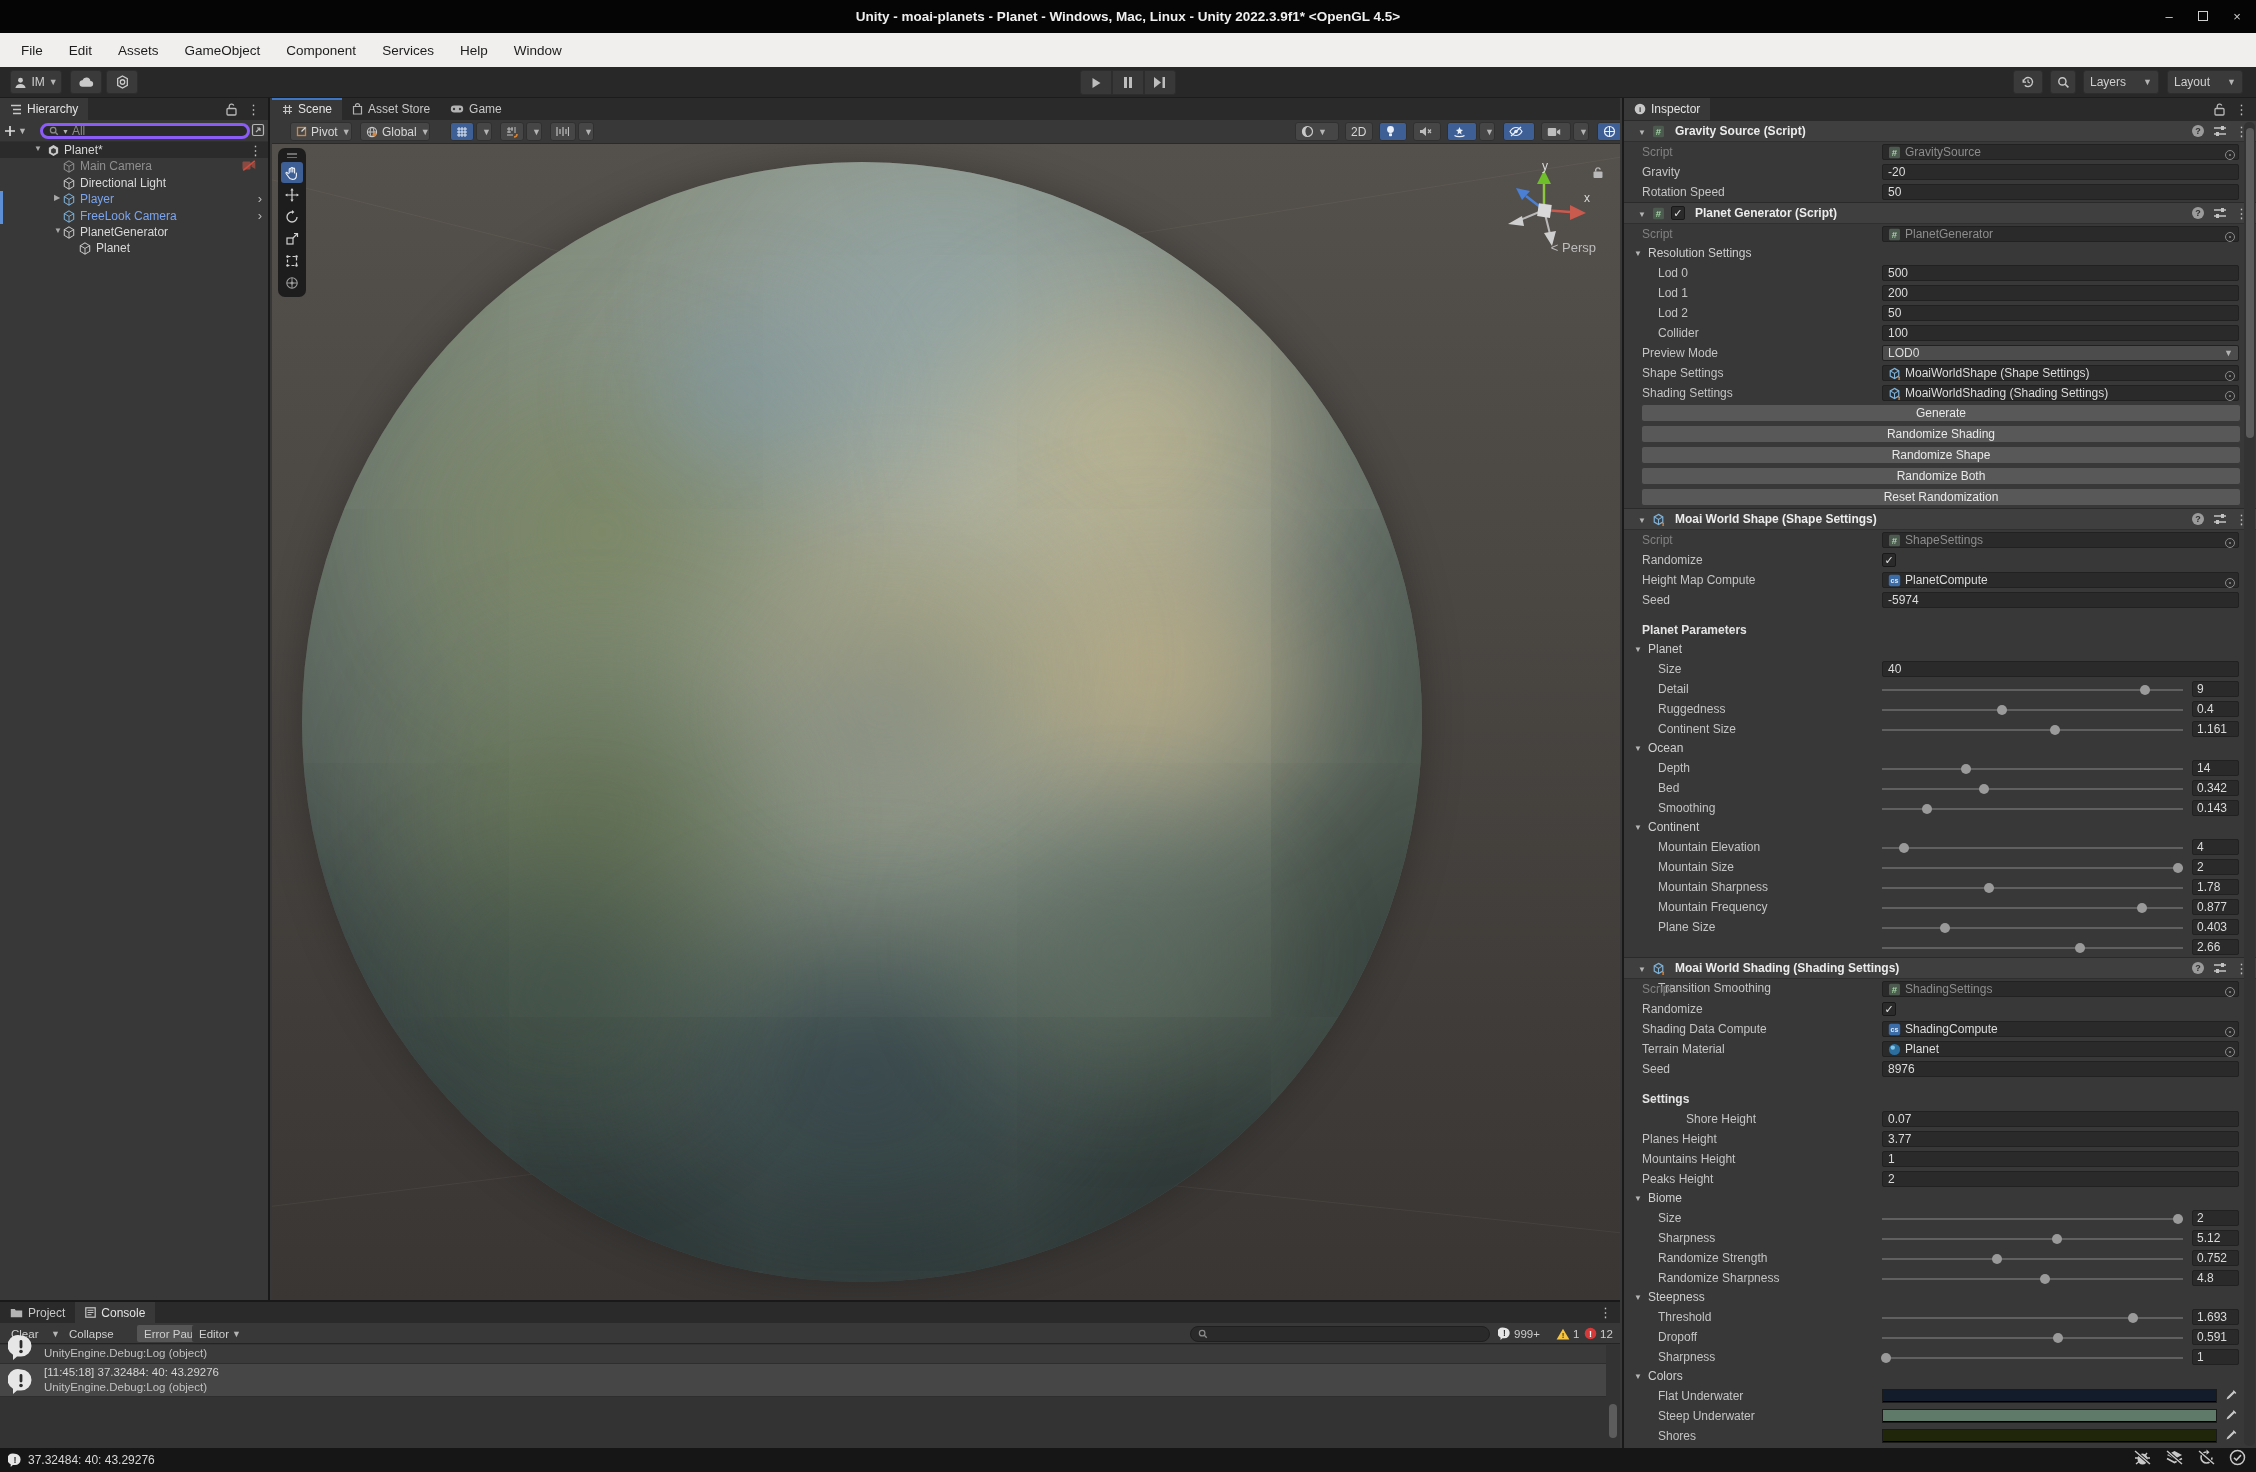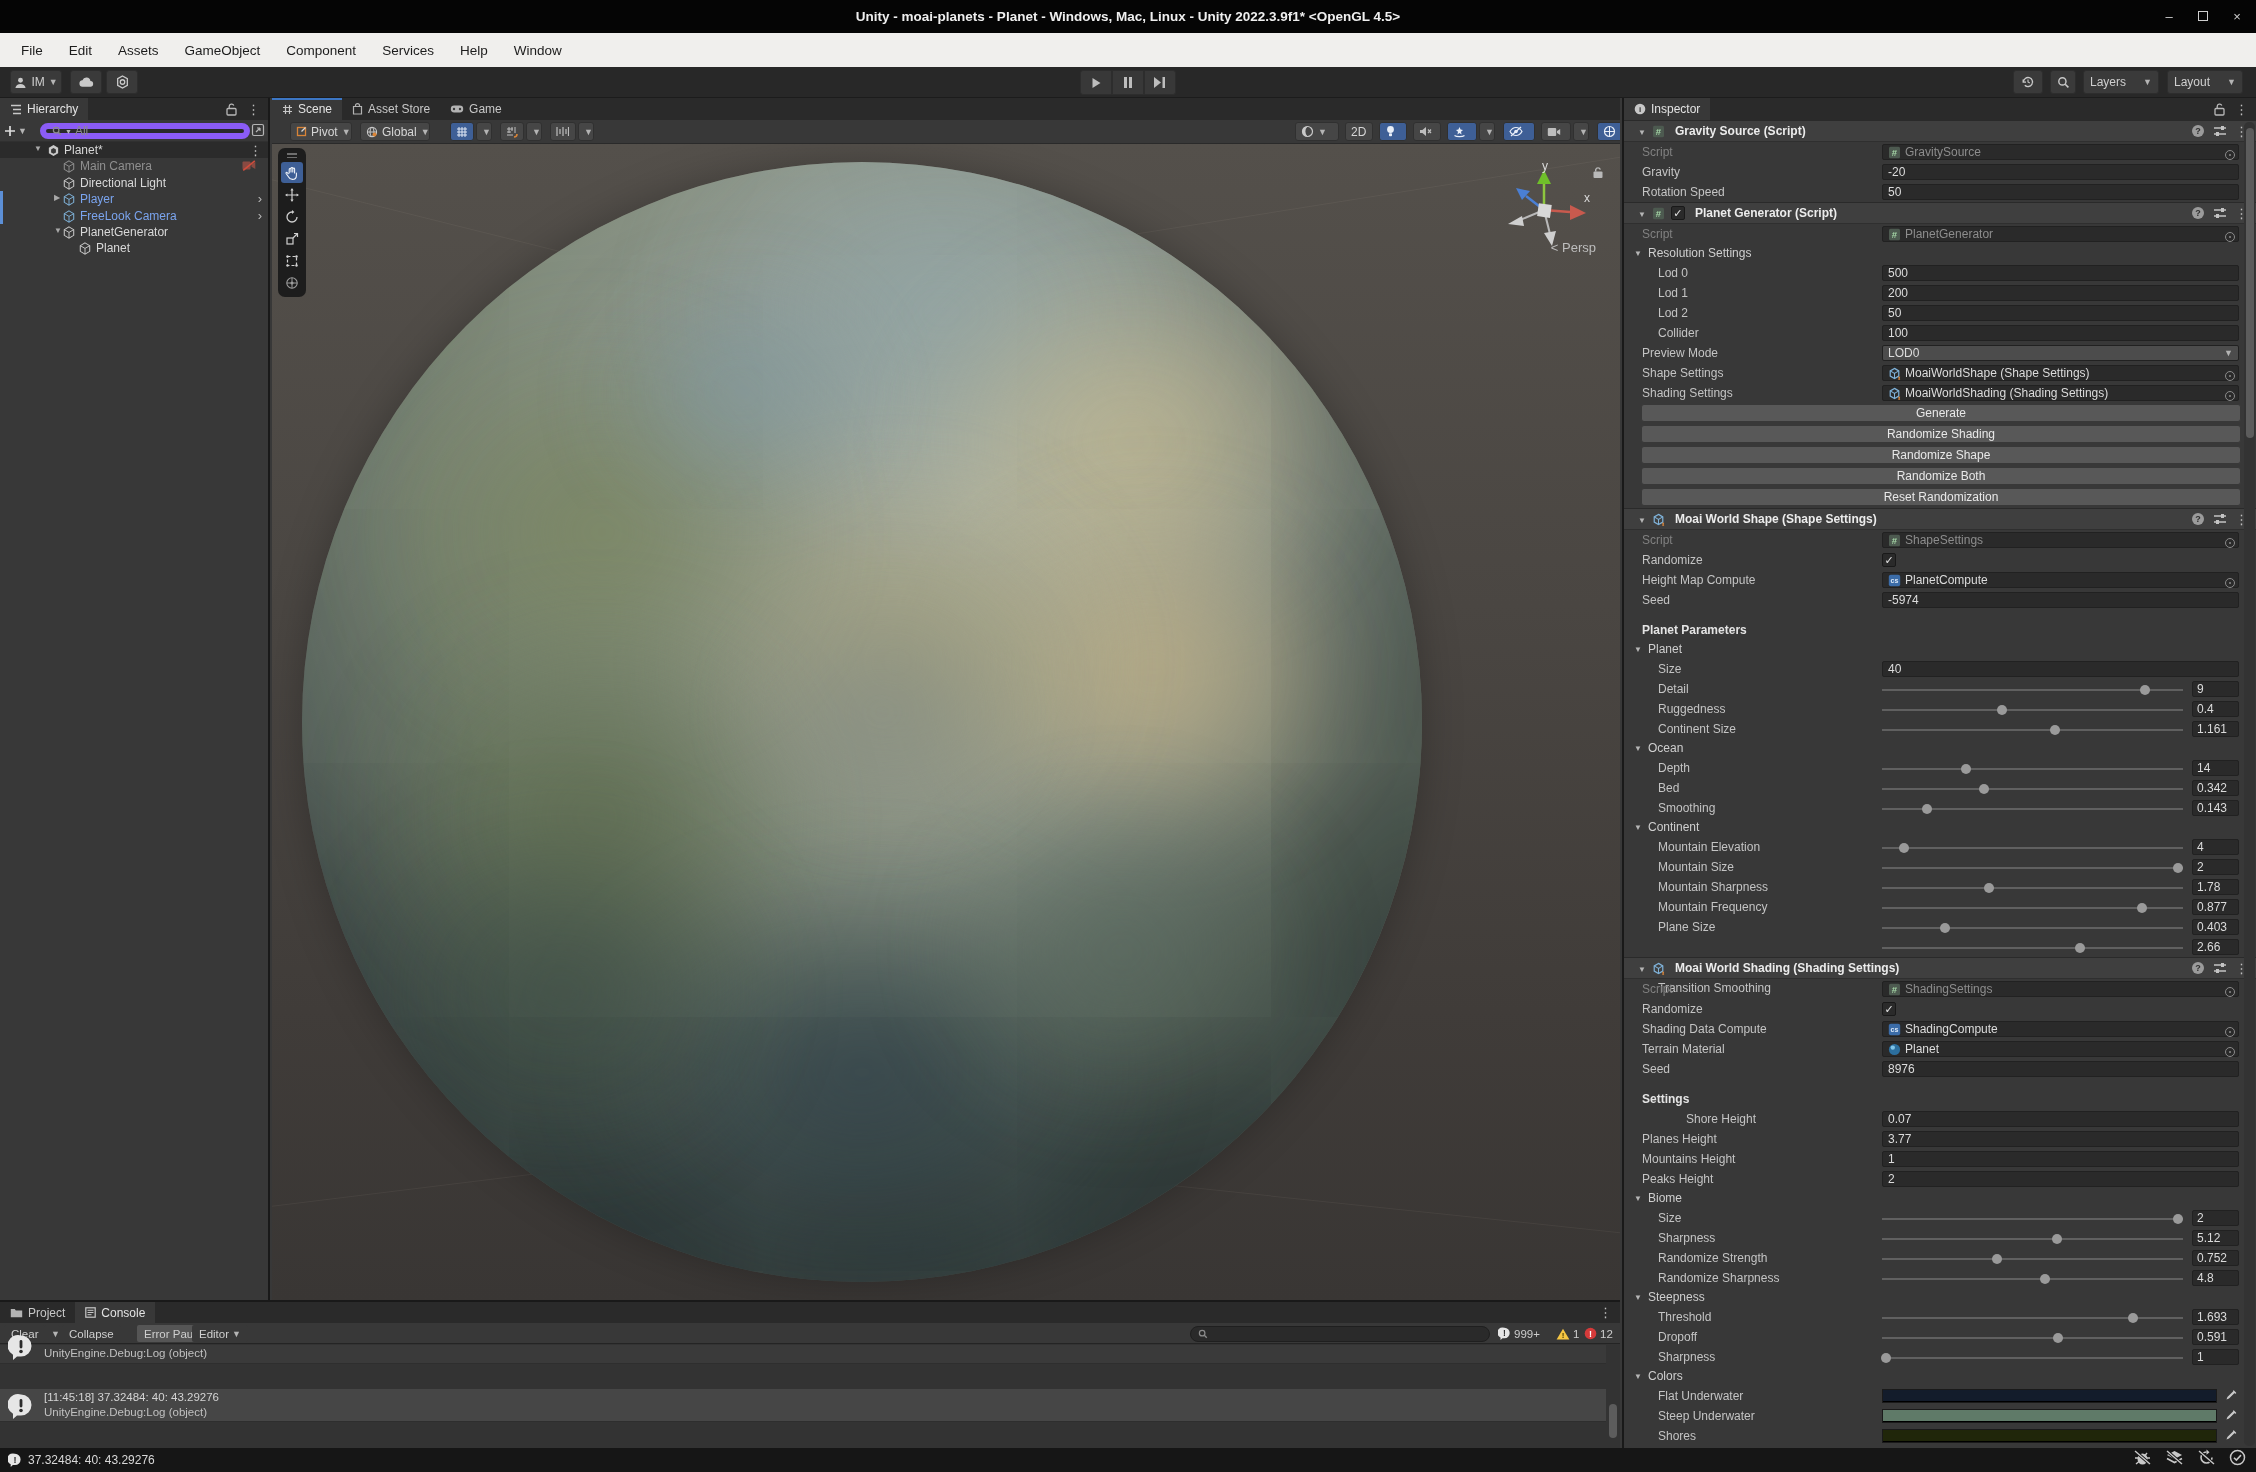--- a/index.html
+++ b/index.html
@@ -34,21 +34,21 @@
   .tab { height:22px; display:flex; align-items:center; gap:5px; padding:0 10px; color:#c8c8c8; background:transparent; position:relative; }
   .tab.active { background:#383838; color:#e3e3e3; }
   .tab.bluetop::before { content:""; position:absolute; left:0; top:0; right:0; height:2px; background:#3c76c4; }
   .tabicons { margin-left:auto; display:flex; align-items:center; gap:10px; padding-right:8px; color:#b9b9b9; }
   .kebab { color:#c0c0c0; font-size:13px; letter-spacing:0; }
 
   
   #hierarchy { left:0; top:98px; width:270px; height:1202px; background:#383838; border-right:2px solid #191919; overflow:hidden; }
   #hsearchrow { position:absolute; left:0; top:22px; right:0; height:22px; background:#383838; border-bottom:1px solid #303030; }
   #hplus { position:absolute; left:4px; top:3px; width:30px; height:16px; display:flex; align-items:center; gap:2px; color:#dcdcdc; }
-  #hsearch { position:absolute; left:40px; top:3px; width:210px; height:16px; background:#2a2a2a; border:6px solid #8b5cf6; border-radius:9px;
+  #hsearch { position:absolute; left:40px; top:3px; width:210px; height:16px; background:#2a2a2a; border:3px solid #8b5cf6; border-radius:9px;
     display:flex; align-items:center; gap:3px; padding:0 6px; color:#8b8b8b; }
   #hpick { position:absolute; right:3px; top:3px; }
   #htree { position:absolute; left:0; top:44px; right:0; bottom:0; }
   .hrow { position:relative; height:16.4px; }
   .hrow .lab { position:absolute; top:1px; font-size:12px; color:#d8d8d8; white-space:nowrap; }
   .hrow .tri { position:absolute; top:2px; font-size:8px; color:#a8a8a8; }
   .hrow .hicon { position:absolute; top:2px; }
   .hrow .bar { position:absolute; left:0; top:0; width:2.5px; height:100%; background:#5c8fd6; }
   .hrow .radorn { position:absolute; right:12px; top:2px; }
   .hrow .rkebab { position:absolute; right:6px; top:1px; }
@@ -1306,21 +1306,21 @@
       <div class="centry" style="height: 19px; background: rgb(58, 58, 58);">
         <span class="cbubble" style="top:-11px;">
           <svg width="26" height="26" viewBox="0 0 26 26">
             <path d="M13 1.5a10.5 10.5 0 0 1 0 21H9L5 26v-5.2A10.5 10.5 0 0 1 13 1.5z" fill="#e6e6e6"></path>
             <rect x="11.6" y="6" width="2.8" height="8.5" rx="1.4" fill="#2c2c2c"></rect>
             <circle cx="13" cy="17.5" r="1.8" fill="#2c2c2c"></circle>
           </svg>
         </span>
       <span class="ln ln2" style="top:2px;">UnityEngine.Debug:Log (object)</span>
       </div>
-      <div class="centry" style="height: 33px; background: rgb(70, 70, 70); margin-top: 25px;">
+      <div class="centry" style="height: 33px; background: rgb(70, 70, 70);">
         <span class="cbubble" style="top:4px;">
           <svg width="26" height="26" viewBox="0 0 26 26">
             <path d="M13 1.5a10.5 10.5 0 0 1 0 21H9L5 26v-5.2A10.5 10.5 0 0 1 13 1.5z" fill="#e6e6e6"></path>
             <rect x="11.6" y="6" width="2.8" height="8.5" rx="1.4" fill="#2c2c2c"></rect>
             <circle cx="13" cy="17.5" r="1.8" fill="#2c2c2c"></circle>
           </svg>
         </span>
       <span class="ln" style="top:2px;">[11:45:18] 37.32484: 40: 43.29276</span>
       <span class="ln ln2" style="top:17px;">UnityEngine.Debug:Log (object)</span>
       </div>

